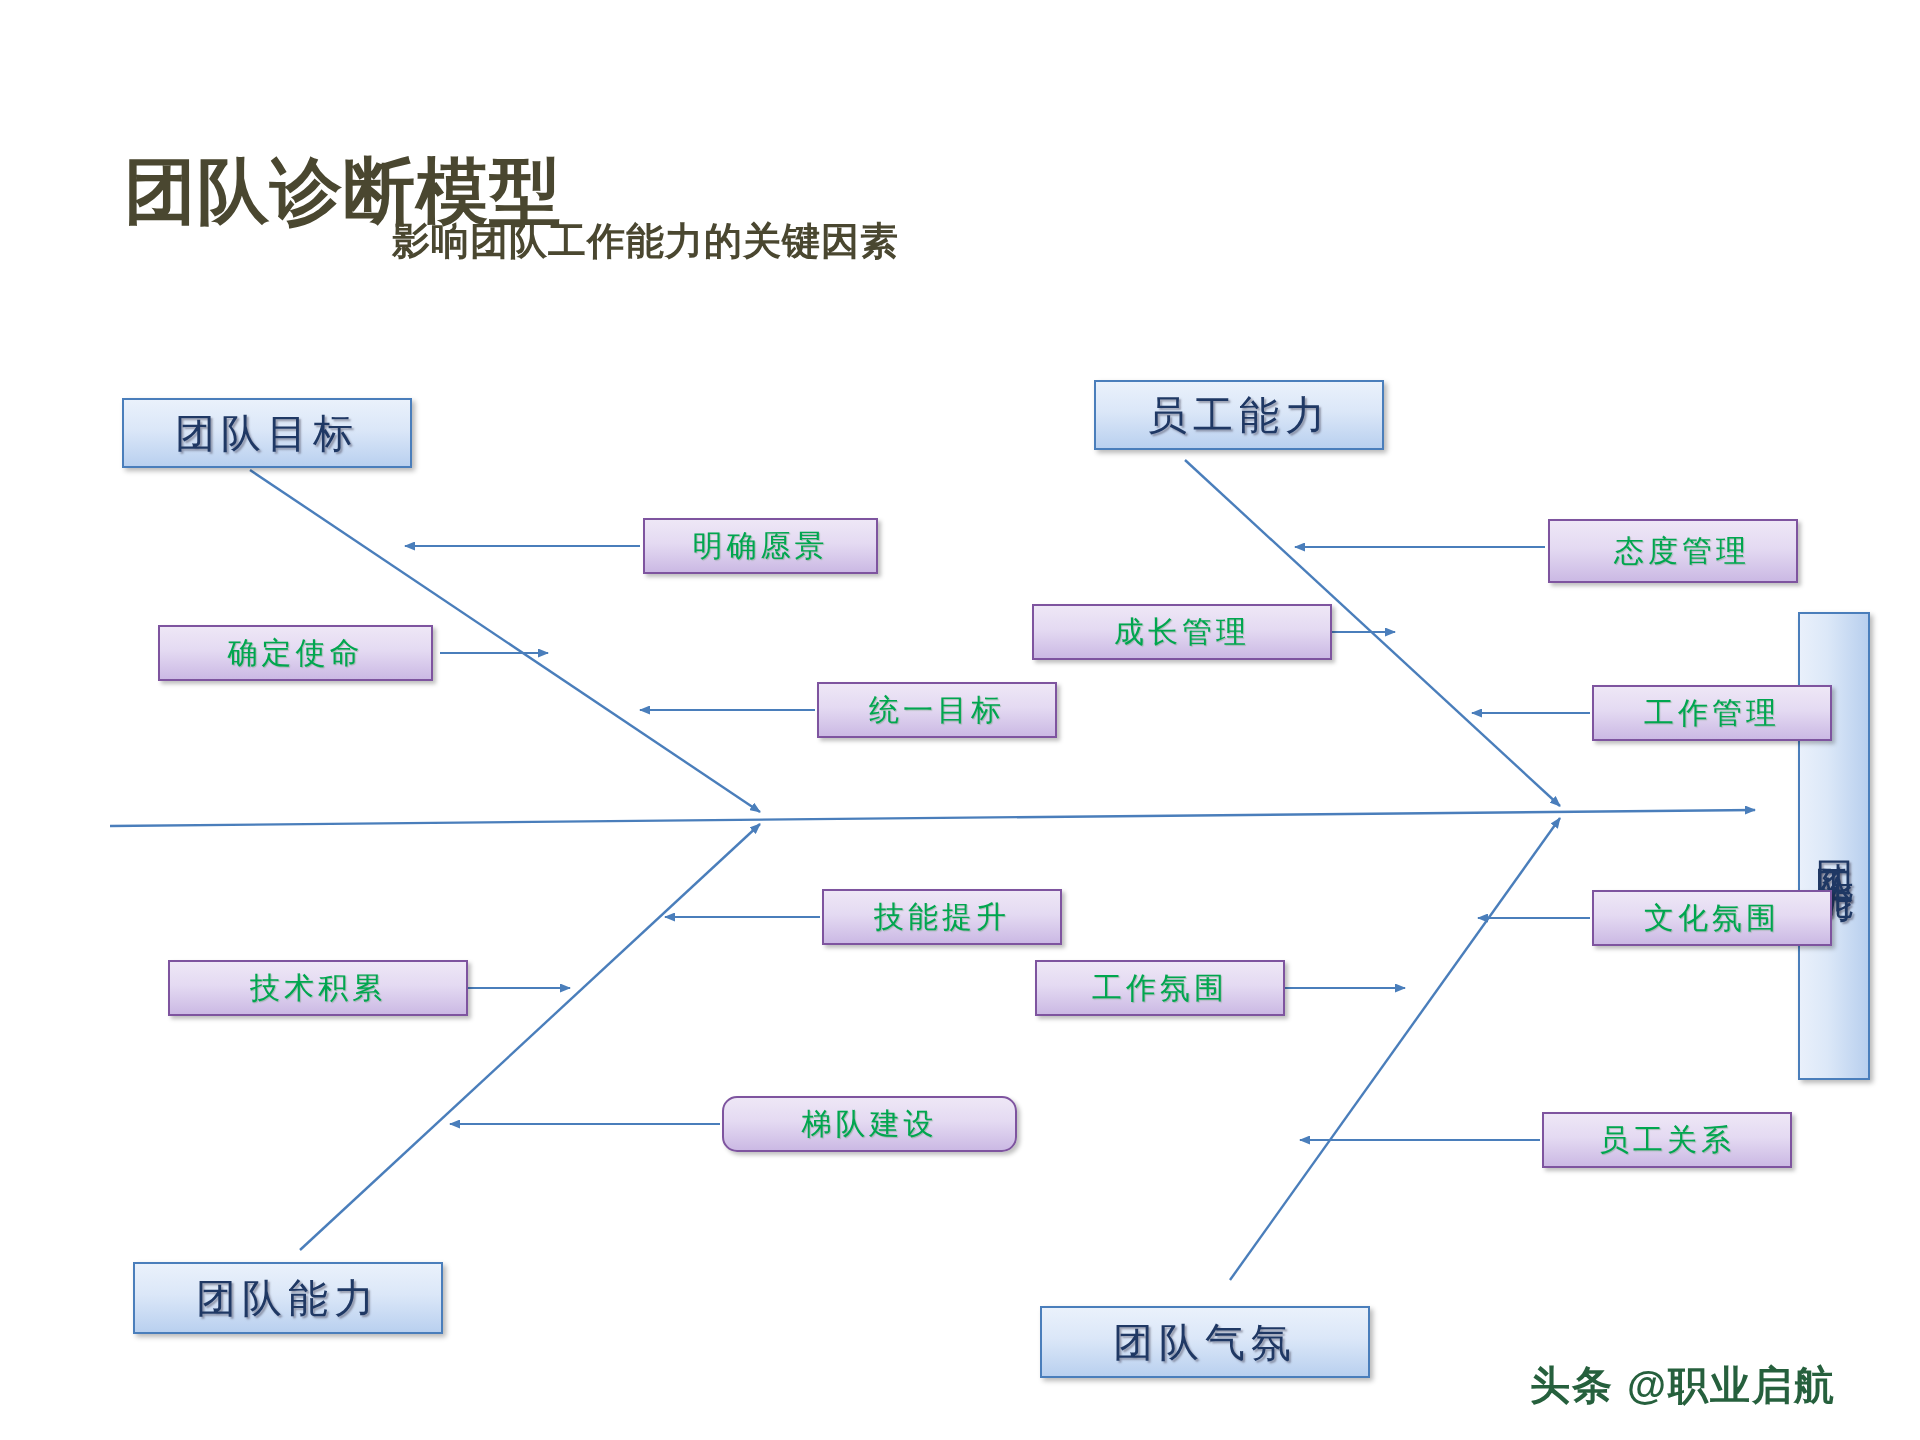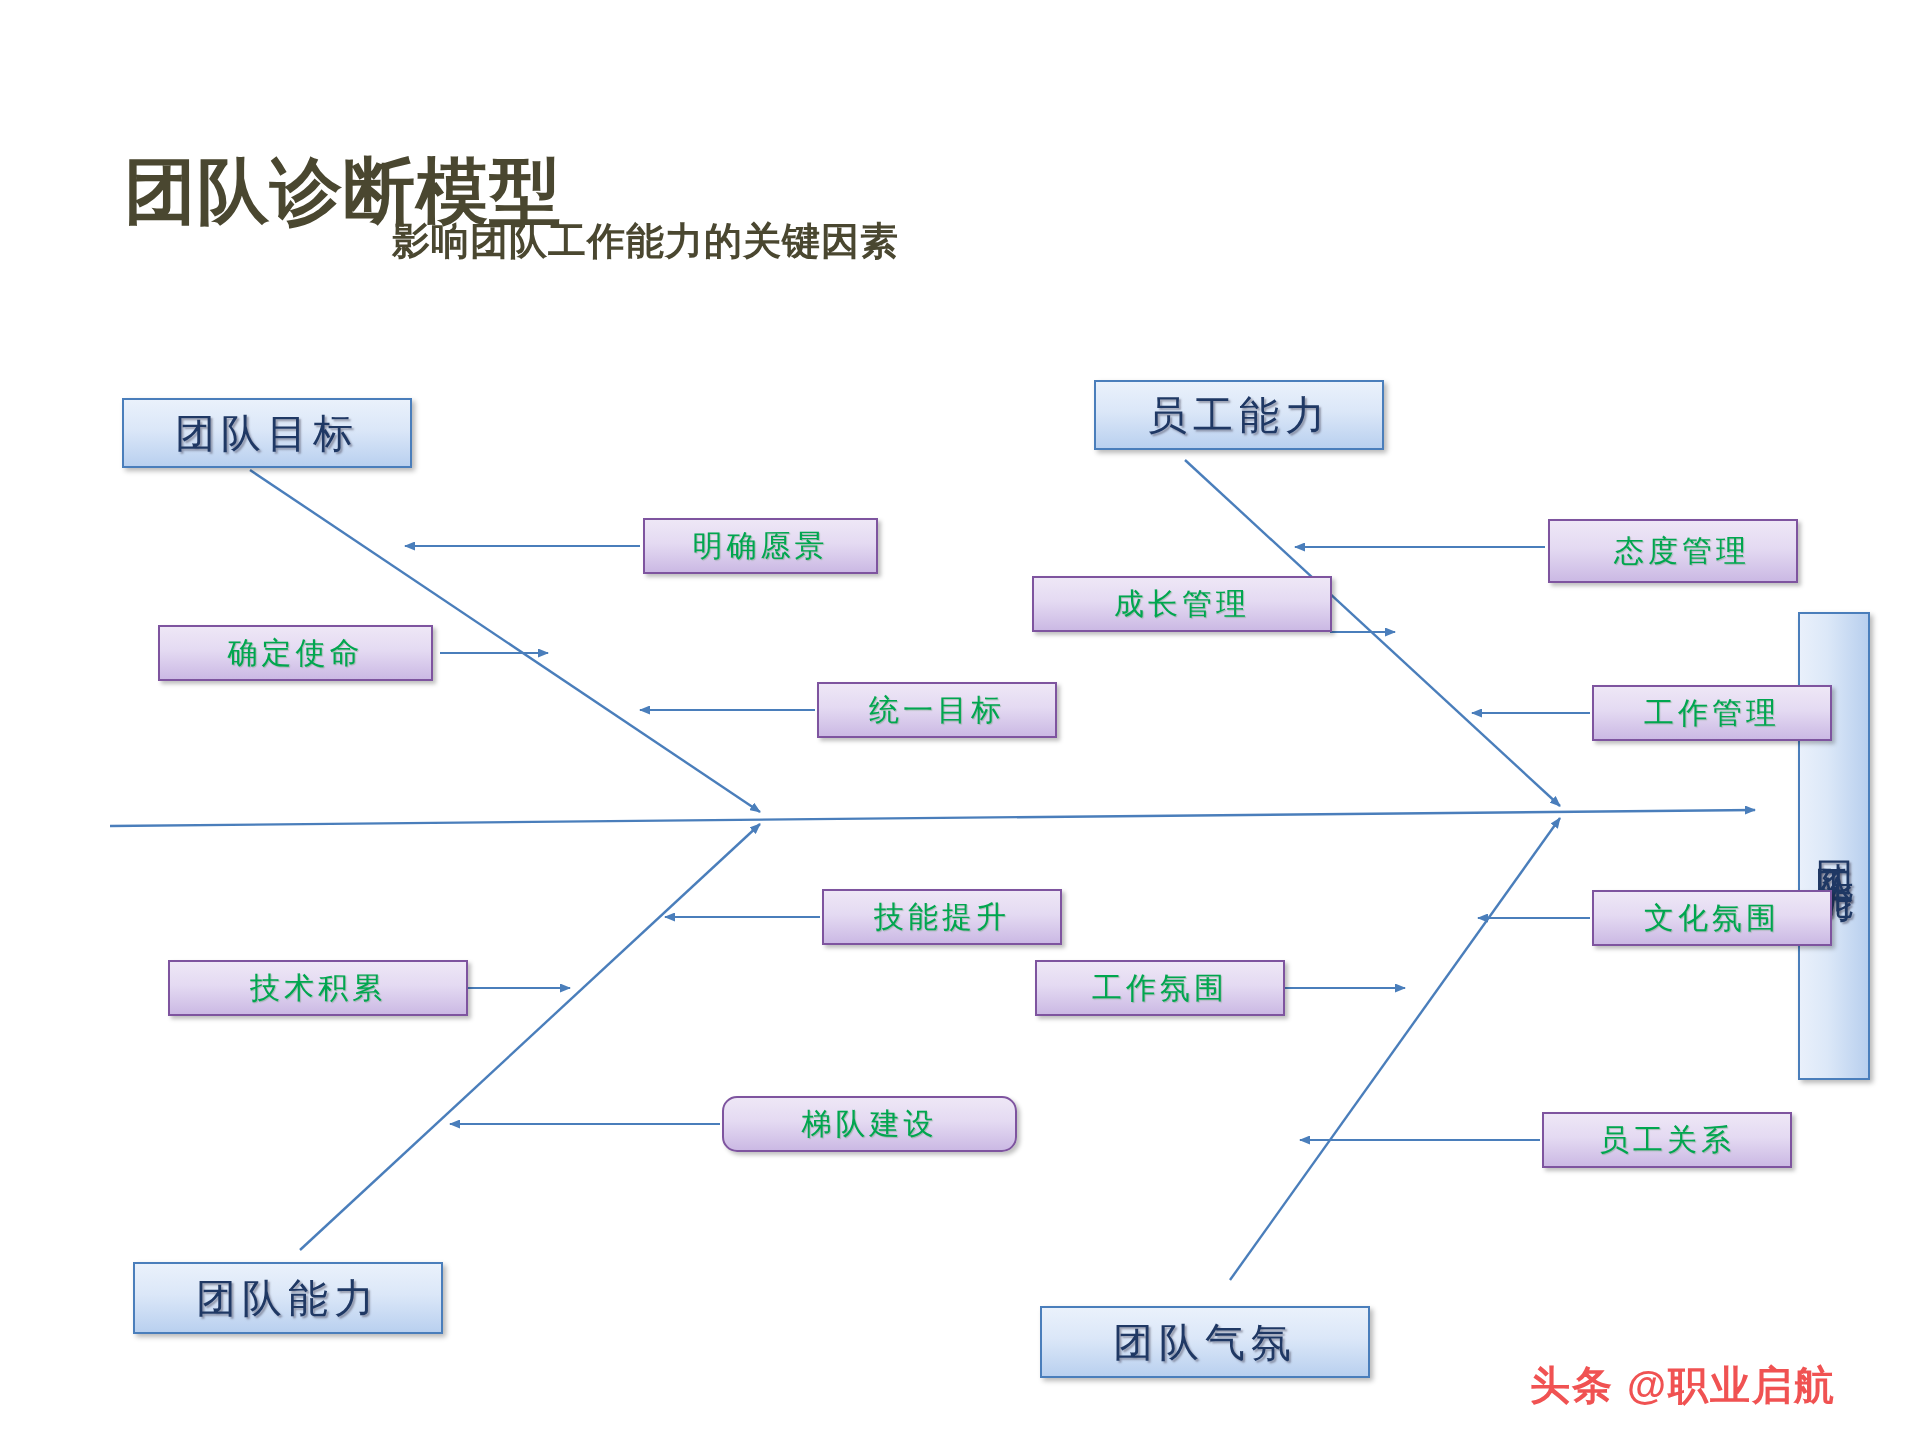--- a/index.html
+++ b/index.html
@@ -67,21 +67,21 @@
     text-shadow:1px 1px 1px rgba(120,160,130,0.55);
   }
 
   
   #watermark{
     position:absolute;
     left:1530px;top:1358px;
     font-family:"Liberation Sans", sans-serif;
     font-weight:bold;
     font-size:40px;
-    color:#ef4444;
+    color:#14532d;
     white-space:nowrap;
     letter-spacing:2px;
     opacity:0.92;
     text-shadow:1px 1px 0 #ffffff;
   }
 </style>
 </head>
 <body>
 
 <div id="stage">
@@ -145,21 +145,21 @@
   <div class="box effect-box" style="left:1798px;top:612px;width:72px;height:468px;">团队工作能力</div>
 
   <div class="box cause-box" style="left:643px;top:518px;width:235px;height:56px;">明确愿景</div>
 
   <div class="box cause-box" style="left:158px;top:625px;width:275px;height:56px;">确定使命</div>
 
   <div class="box cause-box" style="left:817px;top:682px;width:240px;height:56px;">统一目标</div>
 
   <div class="box cause-box" style="left:1548px;top:519px;width:250px;height:64px;padding-left:18px;">态度管理</div>
 
-  <div class="box cause-box" style="left:1032px;top:576px;width:300px;height:56px;">成长管理</div>
+  <div class="box cause-box" style="left:1032px;top:604px;width:300px;height:56px;">成长管理</div>
 
   <div class="box cause-box" style="left:1592px;top:685px;width:240px;height:56px;">工作管理</div>
 
   <div class="box cause-box" style="left:822px;top:889px;width:240px;height:56px;">技能提升</div>
 
   <div class="box cause-box" style="left:168px;top:960px;width:300px;height:56px;">技术积累</div>
 
   <div class="box cause-box" style="left:722px;top:1096px;width:295px;height:56px;border-radius:15px;">梯队建设</div>
 
   <div class="box cause-box" style="left:1592px;top:890px;width:240px;height:56px;">文化氛围</div>

